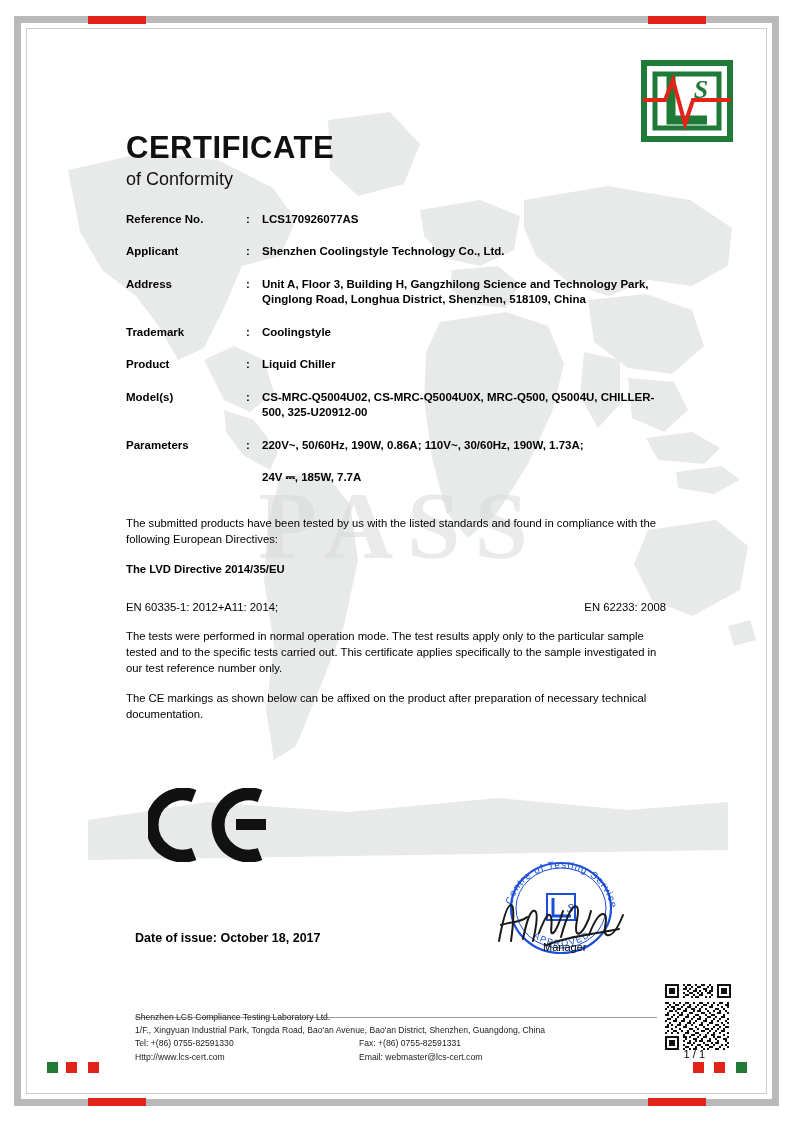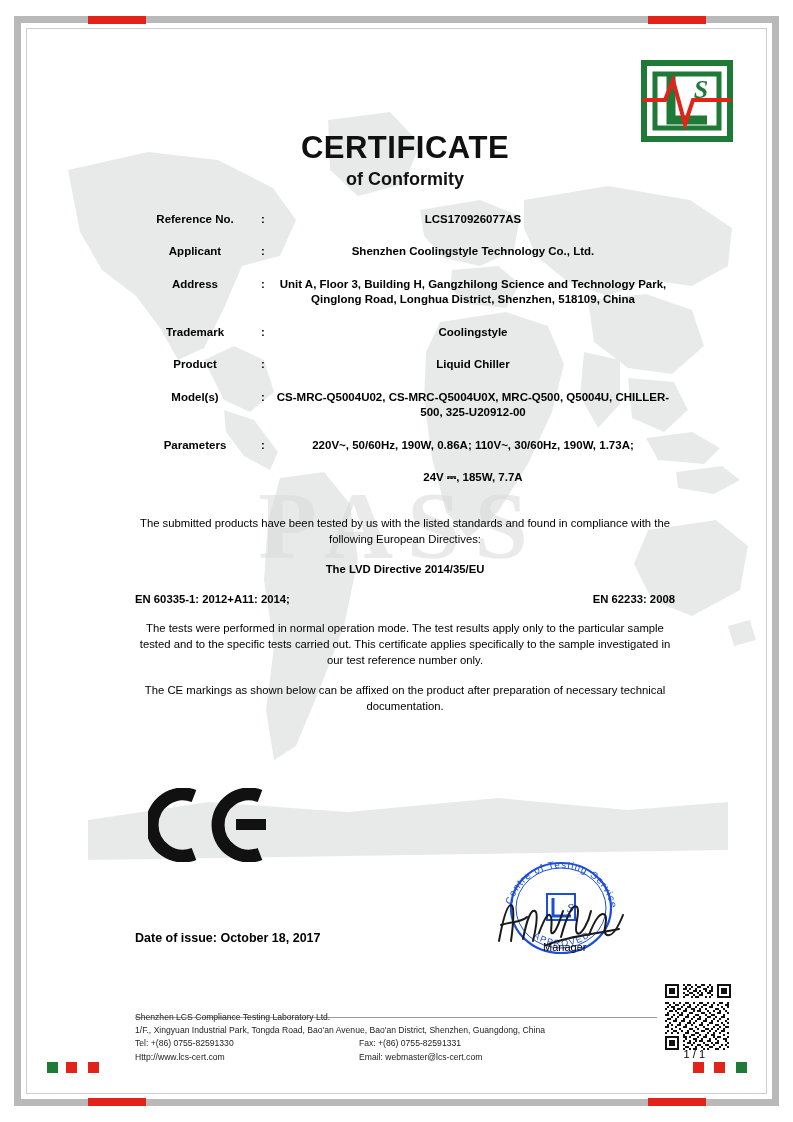--- a/index.html
+++ b/index.html
@@ -75,34 +75,33 @@
   
   .logo {
     position: absolute;
     right: 60px; top: 60px;
     width: 92px; height: 82px;
   }
 
   
   .content {
     position: absolute;
-    left: 135px; top: 132px;
+    left: 126px; top: 132px;
     width: 540px;
-    text-align: center;
   }
   .title {
     font-size: 31px;
     font-weight: bold;
     letter-spacing: 0.5px;
     color: #111;
     line-height: 1.05;
   }
   .subtitle {
     font-size: 18px;
-    font-weight: bold;
+    font-weight: normal;
     color: #111;
     margin-top: 4px;
     margin-bottom: 22px;
   }
 
   table.fields {
     border-collapse: collapse;
     width: 540px;
     font-size: 11.5px;
   }
@@ -119,22 +118,22 @@
     font-size: 11.3px;
     line-height: 1.42;
     color: #000;
     margin-top: 12px;
   }
   .para.bold { font-weight: bold; }
   .std-row {
     display: flex;
     justify-content: space-between;
     font-size: 11.3px;
-    font-weight: bold;
-    margin-top: 16px;
+    font-weight: normal;
+    margin-top: 24px;
   }
   .spaced { margin-top: 14px; }
 
   
   .ce {
     position: absolute;
     left: 148px; top: 788px;
     width: 120px; height: 74px;
   }
 

